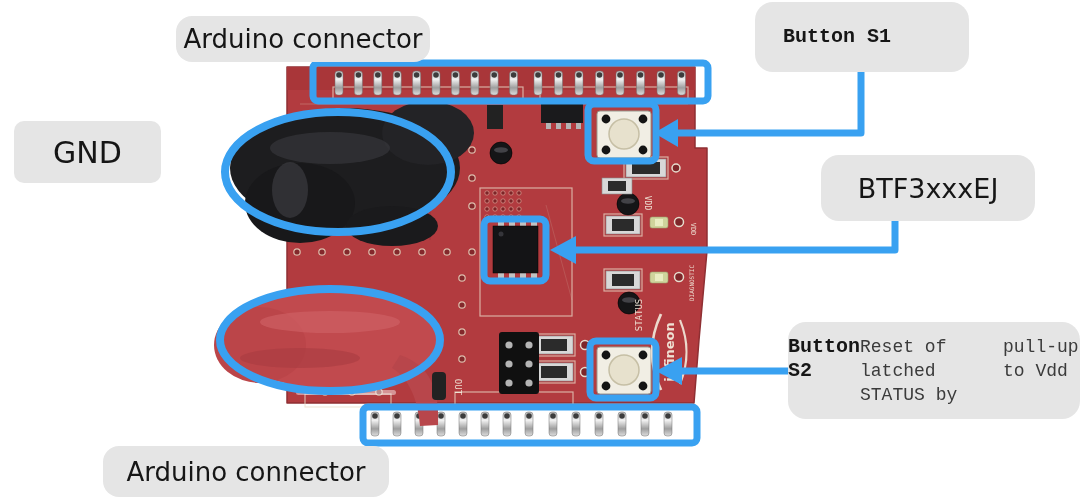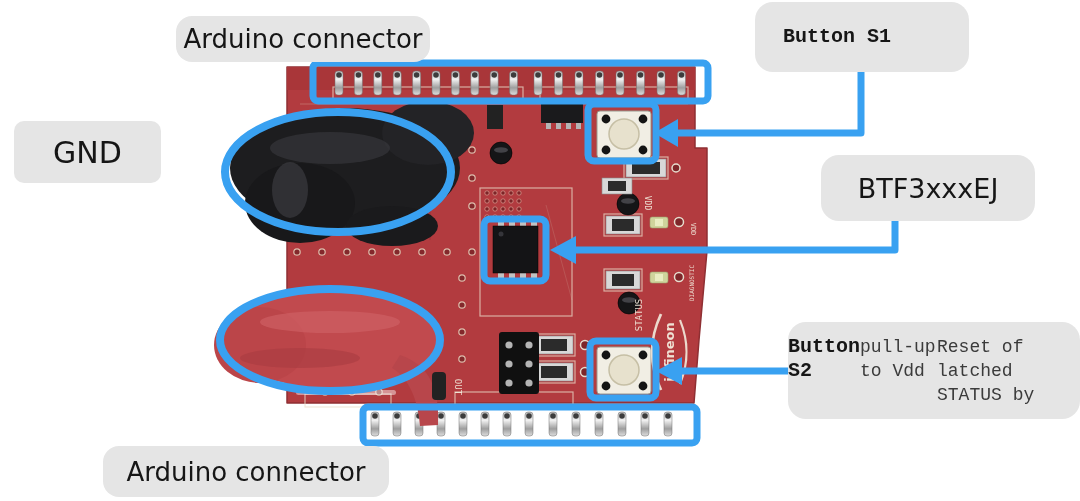--- a/index.html
+++ b/index.html
@@ -346,21 +346,21 @@
   </div>
 
   <div class="callout" id="lbl-btf">
     <span>BTF3xxxEJ</span>
   </div>
 
 
   <div class="callout" id="lbl-button-s2">
     <div class="lines">
       <span class="c-title">Button S2</span>
+      <span class="c-body">Reset of latched STATUS by</span>
       <span class="c-body">pull-up to Vdd</span>
-      <span class="c-body">Reset of latched STATUS by</span>
     </div>
   </div>
 
   <div class="callout" id="lbl-arduino-bottom">
     <span>Arduino connector</span>
   </div>
 </div>
 
 </body></html>

